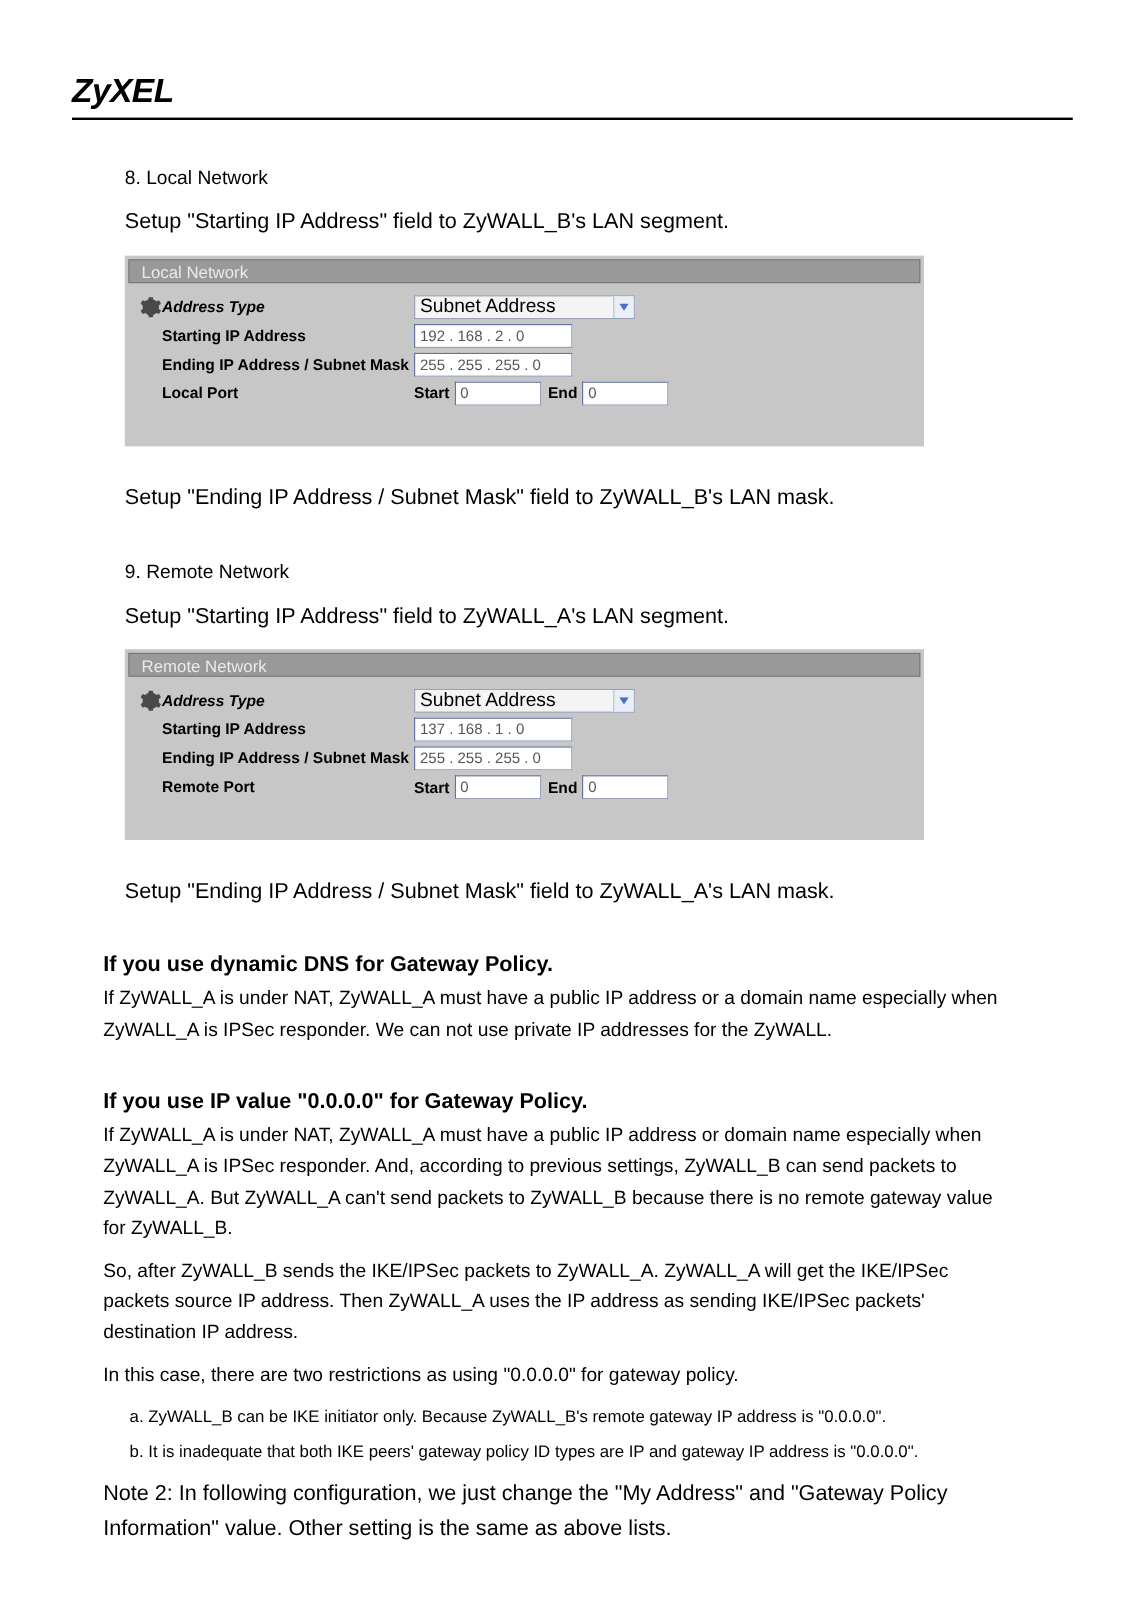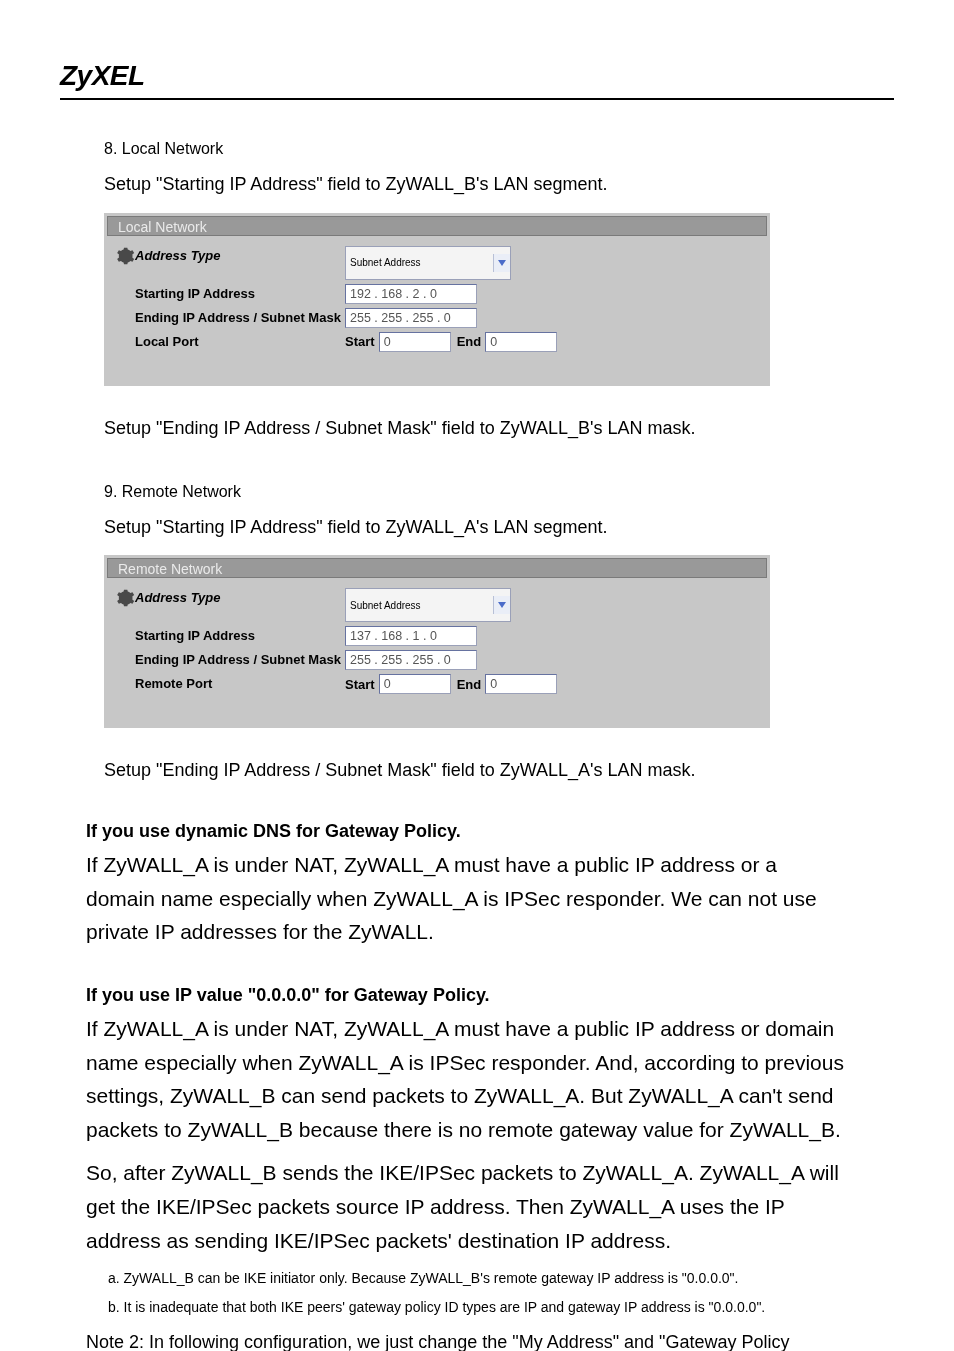--- a/index.html
+++ b/index.html
@@ -85,23 +85,23 @@
   }
   .row .field {
     display: flex;
     align-items: center;
   }
   .select-box {
     display: inline-flex;
     align-items: center;
     background: #f4f4f4;
     border: 1px solid #9aa0b8;
-    height: 34px;
-    box-sizing: border-box;
-    font-size: 10px;
+    height: 20px;
+    box-sizing: border-box;
+    font-size: 16px;
     color: #000;
     gap: 44px;
   }
   .select-box .select-text {
     padding: 0 4px 0 4px;
     min-width: 95px;
   }
   .select-box .select-btn {
     width: 16px;
     height: 18px;
@@ -137,21 +137,21 @@
     line-height: 1.6;
     margin: 28px 0 0 44px;
     max-width: 740px;
   }
   .subsection {
     font-weight: bold;
     font-size: 18px;
     margin: 36px 0 6px 26px;
   }
   .para {
-    font-size: 21px;
+    font-size: 16px;
     line-height: 1.6;
     margin: 6px 0 10px 26px;
     max-width: 760px;
   }
   .para ul, .list {
     margin: 0 0 10px 26px;
     padding-left: 22px;
     font-size: 14px;
     line-height: 1.6;
   }
@@ -279,20 +279,21 @@
   </div>
 
   <div class="after-text">Setup "Ending IP Address / Subnet Mask" field to ZyWALL_A's LAN mask.</div>
 
   <div class="subsection">If you use dynamic DNS for Gateway Policy.</div>
   <div class="para">If ZyWALL_A is under NAT, ZyWALL_A must have a public IP address or a domain name especially when ZyWALL_A is IPSec responder. We can not use private IP addresses for the ZyWALL.</div>
 
   <div class="subsection">If you use IP value "0.0.0.0" for Gateway Policy.</div>
   <div class="para">If ZyWALL_A is under NAT, ZyWALL_A must have a public IP address or domain name especially when ZyWALL_A is IPSec responder. And, according to previous settings, ZyWALL_B can send packets to ZyWALL_A. But ZyWALL_A can't send packets to ZyWALL_B because there is no remote gateway value for ZyWALL_B.</div>
   <div class="para">So, after ZyWALL_B sends the IKE/IPSec packets to ZyWALL_A. ZyWALL_A will get the IKE/IPSec packets source IP address. Then ZyWALL_A uses the IP address as sending IKE/IPSec packets' destination IP address.</div>
+  <div class="para">In this case, there are two restrictions as using "0.0.0.0" for gateway policy.</div>
 
   <ul class="list">
     <li>a. ZyWALL_B can be IKE initiator only. Because ZyWALL_B's remote gateway IP address is "0.0.0.0".</li>
     <li>b. It is inadequate that both IKE peers' gateway policy ID types are IP and gateway IP address is "0.0.0.0".</li>
   </ul>
 
   <div class="note">Note 2: In following configuration, we just change the "My Address" and "Gateway Policy Information" value. Other setting is the same as above lists.</div>
 </div>
 
 </body></html>

